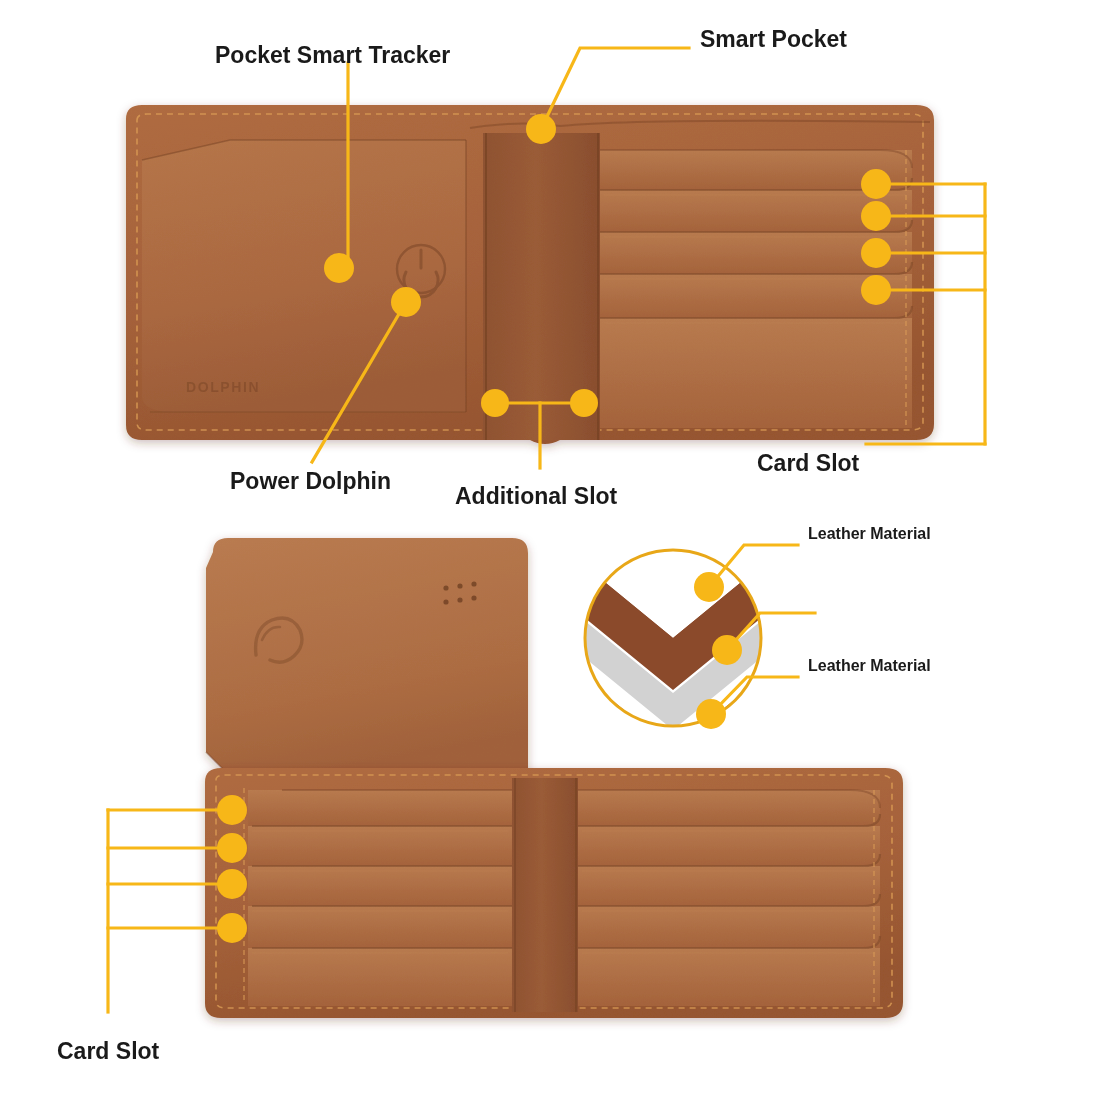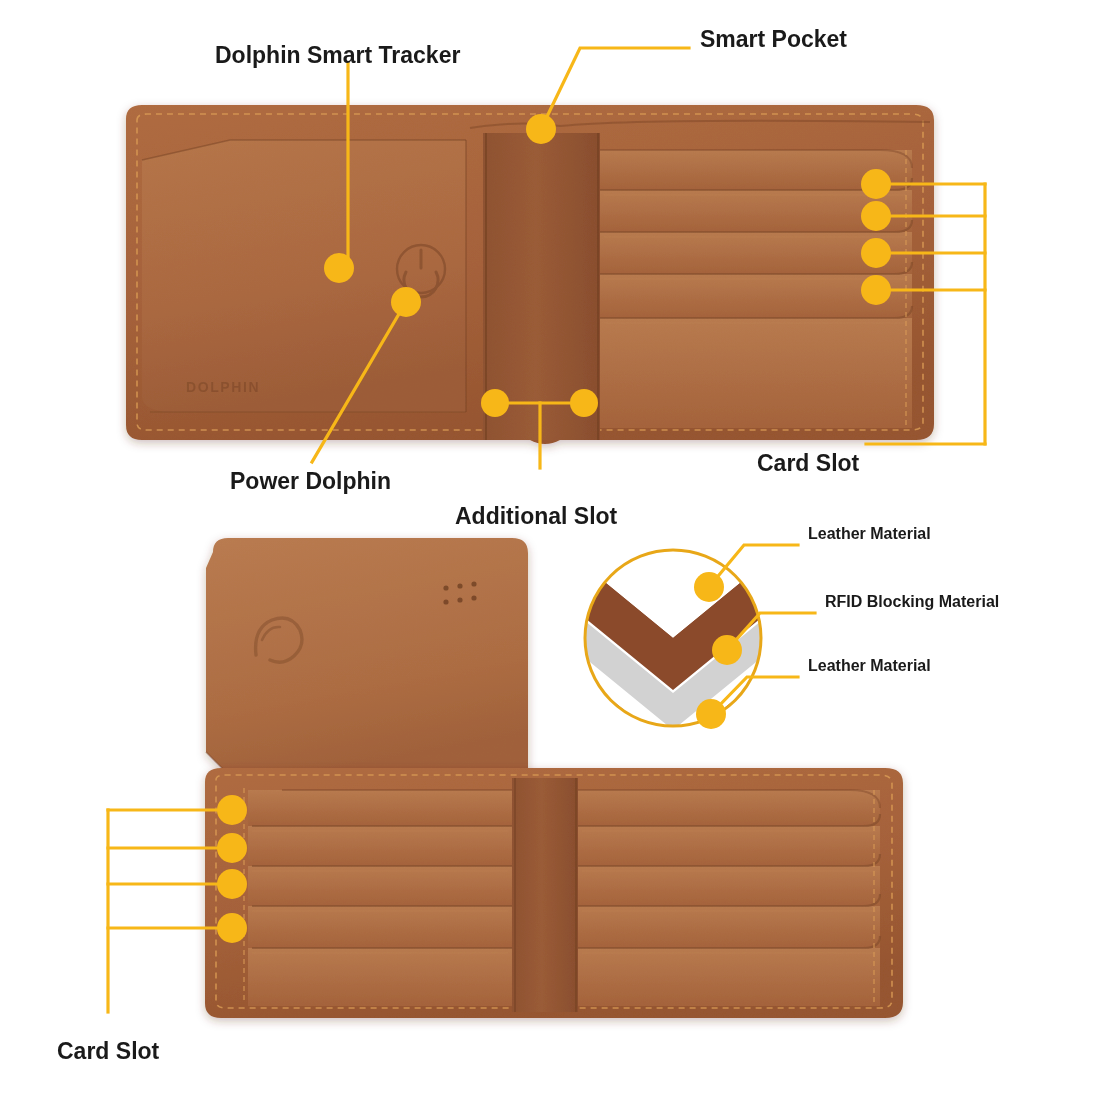--- a/index.html
+++ b/index.html
@@ -277,31 +277,30 @@
     <circle cx="709" cy="587" r="15"></circle>
     <circle cx="727" cy="650" r="15"></circle>
     <circle cx="711" cy="714" r="15"></circle>
     <circle cx="232" cy="810" r="15"></circle>
     <circle cx="232" cy="848" r="15"></circle>
     <circle cx="232" cy="884" r="15"></circle>
     <circle cx="232" cy="928" r="15"></circle>
   </g>
 </svg>
 
-<div class="lbl lbl-22" style="left:215px;top:44px;">Dolphin Smart Tracker</div>
+<div class="lbl lbl-22" style="left:215px;top:44px;">Pocket Smart Tracker</div>
 
 <div class="lbl lbl-22" style="left:700px;top:28px;">Smart Pocket</div>
 
 <div class="lbl lbl-22" style="left:230px;top:470px;">Power Dolphin</div>
 
-<div class="lbl lbl-22" style="left:455px;top:505px;text-align:right;">Additional Slot</div>
+<div class="lbl lbl-22" style="left:455px;top:485px;text-align:right;">Additional Slot</div>
 
 <div class="lbl lbl-22" style="left:757px;top:452px;">Card Slot</div>
 
 <div class="lbl lbl-21" style="left:808px;top:526px;">Leather Material</div>
 
-<div class="lbl lbl-21" style="left:825px;top:594px;">RFID Blocking Material</div>
 
 <div class="lbl lbl-21" style="left:808px;top:658px;">Leather Material</div>
 
 <div class="lbl lbl-22" style="left:57px;top:1040px;">Card Slot</div>
 
 </div>
 
 </body></html>

